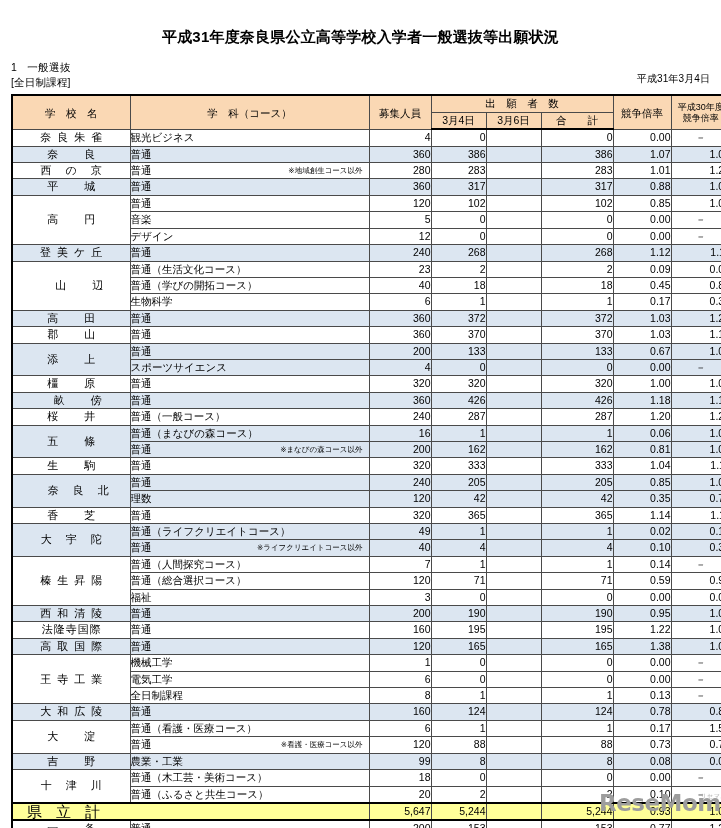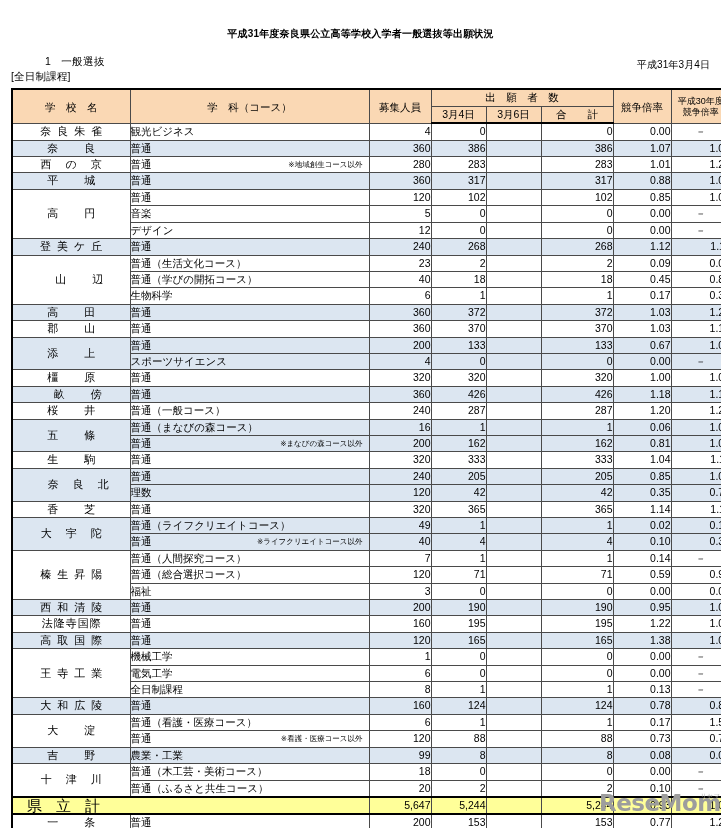--- a/index.html
+++ b/index.html
@@ -21,40 +21,40 @@
     width: 721px;
     height: 828px;
     position: relative;
     box-sizing: border-box;
     padding: 0 11px;
   }
 
   
   .doc-title {
     text-align: center;
-    font-size: 10px;
+    font-size: 15px;
     font-weight: bold;
     letter-spacing: 0.2px;
     padding-top: 28px;
     padding-bottom: 0;
     line-height: 1.2;
   }
 
   .subhead-block {
     margin-top: 14px;
     font-size: 10.5px;
     line-height: 1.45;
     position: relative;
   }
-  .subhead-line1 { letter-spacing: 0.4px; margin-left: 34px; }
+  .subhead-line1 { letter-spacing: 0.4px; }
   .subhead-line2 { letter-spacing: 0.2px; }
   .date-right {
     position: absolute;
     right: 0;
-    bottom: 12px;
+    bottom: 4px;
     font-size: 10px;
     letter-spacing: 0.1px;
   }
 
   
   table.main {
     border-collapse: collapse;
     width: 699px;
     margin-top: 4px;
     table-layout: fixed;

